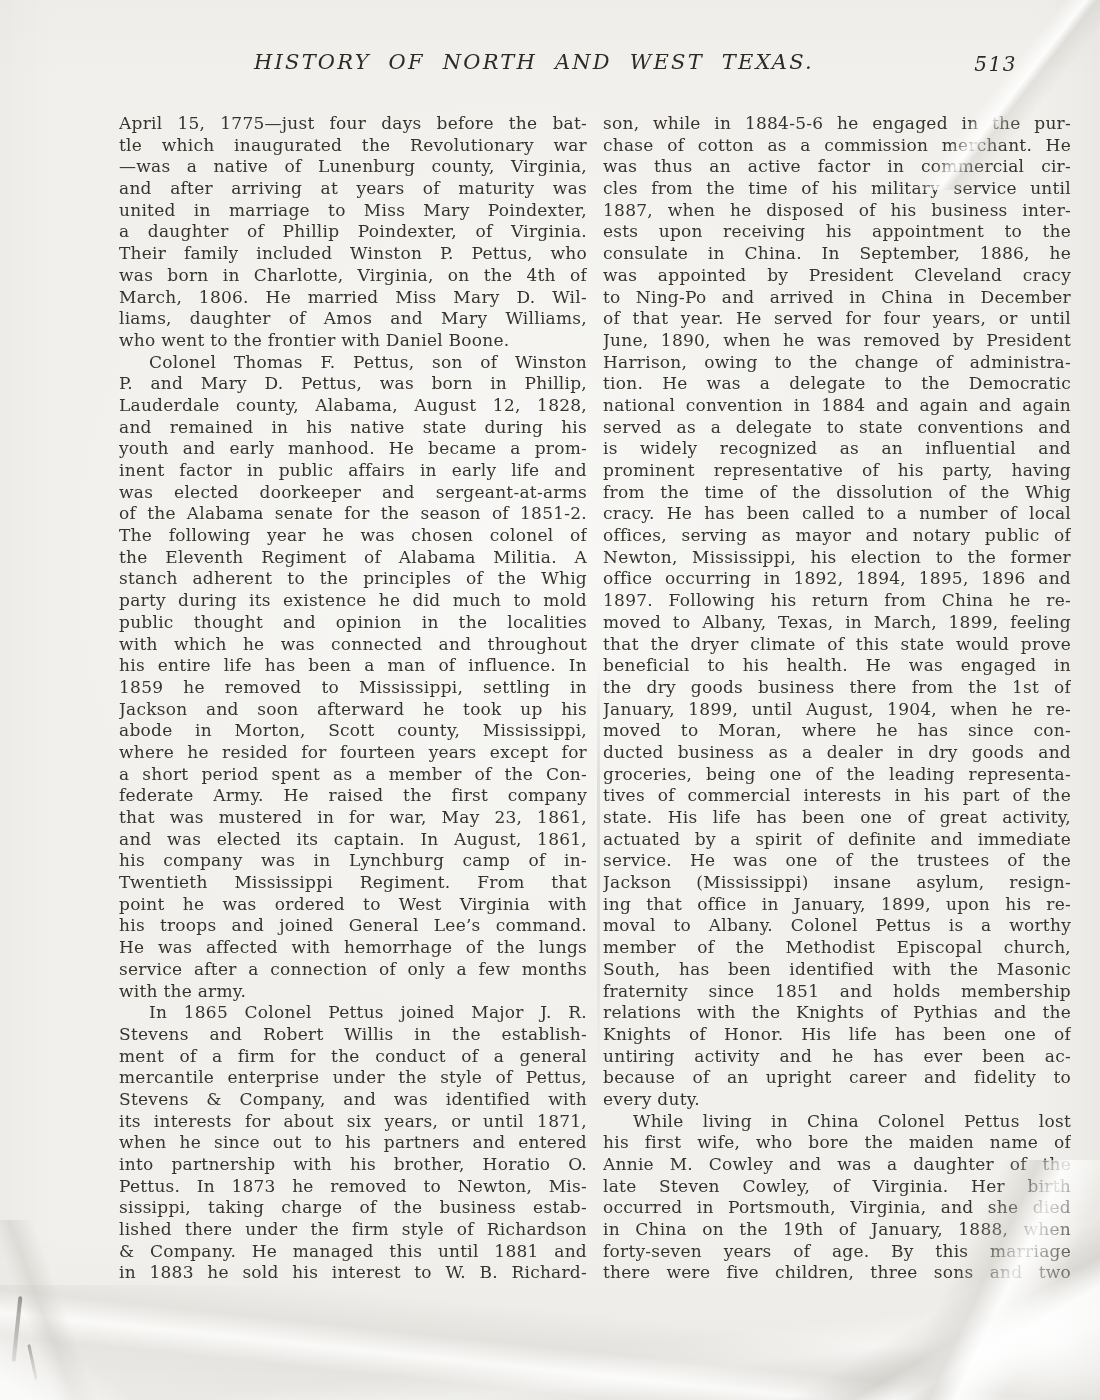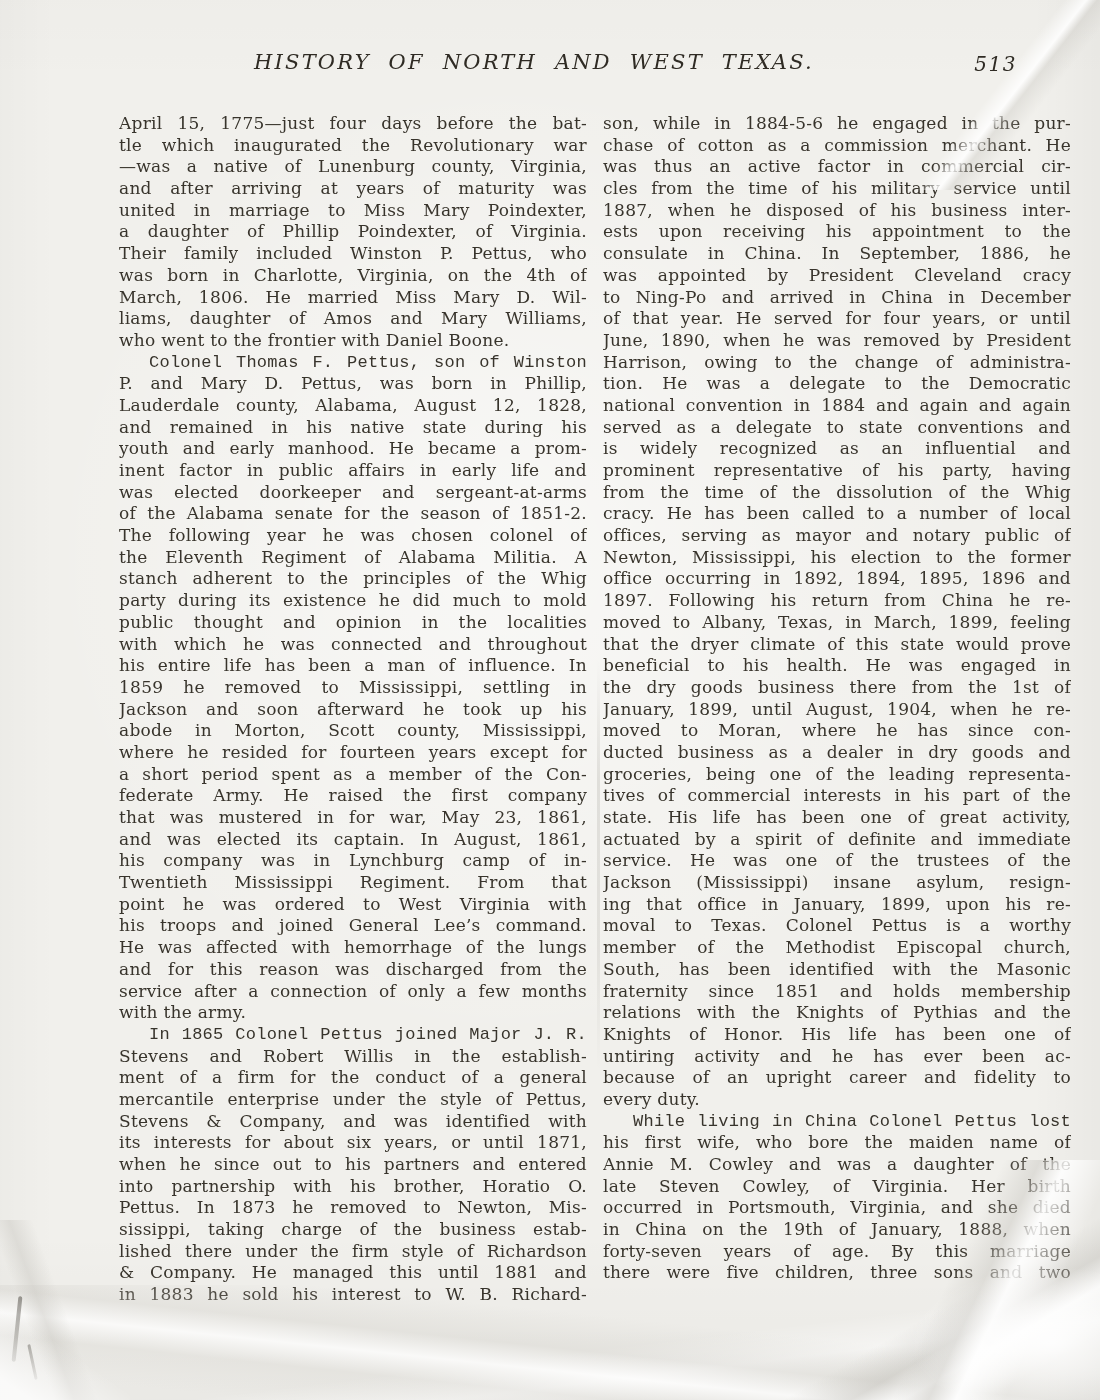--- a/index.html
+++ b/index.html
@@ -46,21 +46,21 @@
     letter-spacing:.25px;
   }
   .line{
     text-align:justify;
     text-align-last:justify;
     text-justify:inter-word;
     overflow:hidden;
     height:21.7px;
   }
   .line.end{text-align-last:left;}
-  .line.indent{text-indent:30px;font-family:Liberation Mono, monospace;}
+  .line.indent{text-indent:30px;}
   
   .crease-top-right{
     position:absolute;top:0;right:0;width:220px;height:190px;pointer-events:none;
     background:linear-gradient(128deg, transparent 50%, rgba(255,255,255,.85) 56%, rgba(203,201,195,.4) 59%, transparent 66%);
   }
   .crease-bottom{
     position:absolute;left:0;bottom:0;width:100%;height:115px;pointer-events:none;
     background:
       linear-gradient(186deg, transparent 36%, rgba(208,206,200,.32) 52%, rgba(255,255,255,.7) 62%, rgba(213,211,205,.28) 72%, transparent 88%),
       linear-gradient(173deg, transparent 55%, rgba(255,255,255,.5) 68%, transparent 80%);
@@ -138,21 +138,20 @@
         <div class="line">where he resided for fourteen years except for</div>
         <div class="line">a short period spent as a member of the Con-</div>
         <div class="line">federate Army. He raised the first company</div>
         <div class="line">that was mustered in for war, May 23, 1861,</div>
         <div class="line">and was elected its captain. In August, 1861,</div>
         <div class="line">his company was in Lynchburg camp of in-</div>
         <div class="line">Twentieth Mississippi Regiment. From that</div>
         <div class="line">point he was ordered to West Virginia with</div>
         <div class="line">his troops and joined General Lee’s command.</div>
         <div class="line">He was affected with hemorrhage of the lungs</div>
-        <div class="line">and for this reason was discharged from the</div>
         <div class="line">service after a connection of only a few months</div>
         <div class="line end">with the army.</div>
         <div class="line indent">In 1865 Colonel Pettus joined Major J. R.</div>
         <div class="line">Stevens and Robert Willis in the establish-</div>
         <div class="line">ment of a firm for the conduct of a general</div>
         <div class="line">mercantile enterprise under the style of Pettus,</div>
         <div class="line">Stevens &amp; Company, and was identified with</div>
         <div class="line">its interests for about six years, or until 1871,</div>
         <div class="line">when he since out to his partners and entered</div>
         <div class="line">into partnership with his brother, Horatio O.</div>
@@ -193,21 +192,21 @@
         <div class="line">January, 1899, until August, 1904, when he re-</div>
         <div class="line">moved to Moran, where he has since con-</div>
         <div class="line">ducted business as a dealer in dry goods and</div>
         <div class="line">groceries, being one of the leading representa-</div>
         <div class="line">tives of commercial interests in his part of the</div>
         <div class="line">state. His life has been one of great activity,</div>
         <div class="line">actuated by a spirit of definite and immediate</div>
         <div class="line">service. He was one of the trustees of the</div>
         <div class="line">Jackson (Mississippi) insane asylum, resign-</div>
         <div class="line">ing that office in January, 1899, upon his re-</div>
-        <div class="line">moval to Texas. Colonel Pettus is a worthy</div>
+        <div class="line">moval to Albany. Colonel Pettus is a worthy</div>
         <div class="line">member of the Methodist Episcopal church,</div>
         <div class="line">South, has been identified with the Masonic</div>
         <div class="line">fraternity since 1851 and holds membership</div>
         <div class="line">relations with the Knights of Pythias and the</div>
         <div class="line">Knights of Honor. His life has been one of</div>
         <div class="line">untiring activity and he has ever been ac-</div>
         <div class="line">because of an upright career and fidelity to</div>
         <div class="line end">every duty.</div>
         <div class="line indent">While living in China Colonel Pettus lost</div>
         <div class="line">his first wife, who bore the maiden name of</div>

